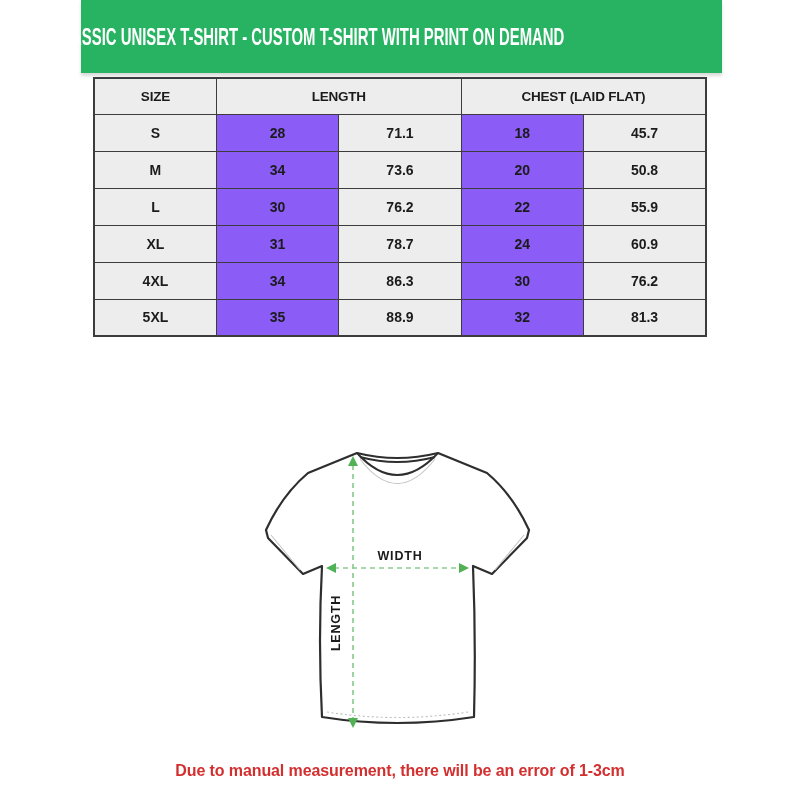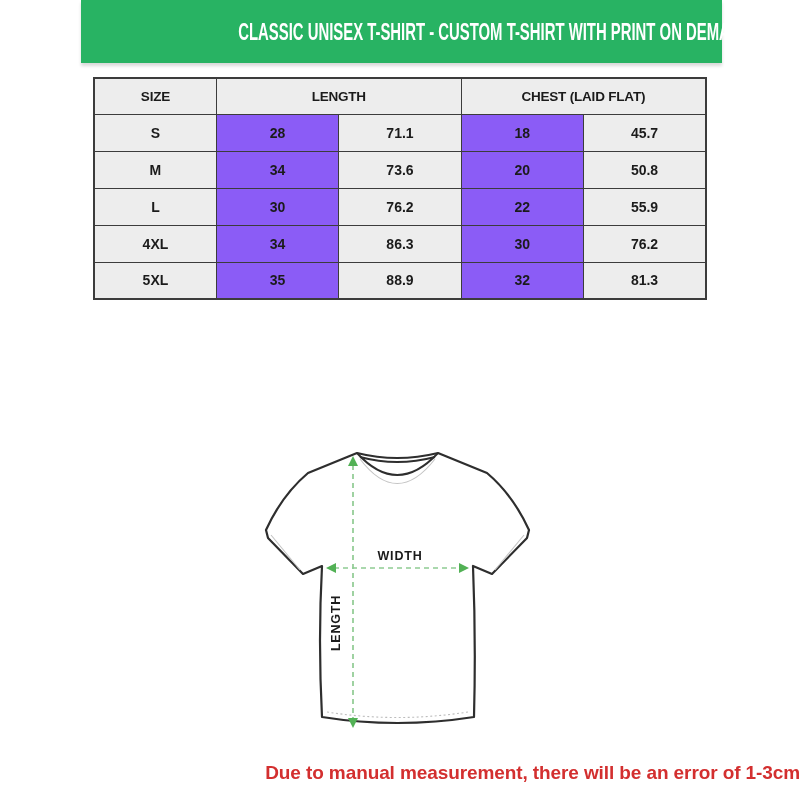--- a/index.html
+++ b/index.html
@@ -12,23 +12,23 @@
     --outline-dark:#2e2e2e;
     --stitch-gray:#c4c4c4;
   }
   *{margin:0;padding:0;box-sizing:border-box;}
   html,body{background:#fff;}
   body{
     width:800px;height:800px;position:relative;overflow:hidden;
     font-family:"Liberation Sans", sans-serif;color:#1b1b1b;
   }
   .banner{
-    position:absolute;left:81px;top:0;width:641px;height:63px;
+    position:absolute;left:81px;top:0;width:641px;height:73px;
     background:var(--banner-green);
-    display:flex;align-items:center;justify-content:flex-start;
+    display:flex;align-items:center;justify-content:flex-end;
     box-shadow:0 3px 3px rgba(0,0,0,0.15);
   }
   .banner-title{
     color:#fff;font-weight:bold;font-size:24px;white-space:nowrap;
     transform:scaleX(0.62);transform-origin:center;letter-spacing:0;
   }
   .size-table-wrap{position:absolute;left:93px;top:77px;width:614px;}
   table.size-table{
     width:614px;border-collapse:collapse;table-layout:fixed;
     border:2px solid var(--border-dark);
@@ -49,22 +49,22 @@
   .collar-line{fill:none;stroke:var(--outline-dark);stroke-width:1.9;}
   .stitch{fill:none;stroke:var(--stitch-gray);stroke-width:1.1;}
   .stitch-dotted{fill:none;stroke:#bdbdbd;stroke-width:1.1;stroke-dasharray:2 2.5;}
   .arrow-line{fill:none;stroke:var(--arrow-green);stroke-width:1.7;stroke-dasharray:5 4;}
   .arrow-head{fill:var(--arrowhead-green);}
   .diagram-label{
     font-family:"Liberation Sans", sans-serif;font-size:12.5px;font-weight:bold;
     fill:#1b1b1b;letter-spacing:0.8px;
   }
   .note{
-    position:absolute;left:0;top:762px;width:800px;text-align:right;
-    color:var(--note-red);font-size:19px;font-weight:bold;letter-spacing:-0.1px;
+    position:absolute;left:0;top:762px;width:800px;text-align:center;
+    color:var(--note-red);font-size:16px;font-weight:bold;letter-spacing:-0.1px;
   }
 </style>
 </head>
 <body>
 
 <div class="banner">
   <div class="banner-title">CLASSIC UNISEX T-SHIRT - CUSTOM T-SHIRT WITH PRINT ON DEMAND</div>
 </div>
 
 <div class="size-table-wrap">
@@ -90,20 +90,27 @@
           <td class="shade">73.6</td>
           <td>20</td>
           <td class="shade">50.8</td>
         </tr>
         <tr>
           <td class="shade size-col">L</td>
           <td>30</td>
           <td class="shade">76.2</td>
           <td>22</td>
           <td class="shade">55.9</td>
+        </tr>
+        <tr>
+          <td class="shade size-col">XL</td>
+          <td>31</td>
+          <td class="shade">78.7</td>
+          <td>24</td>
+          <td class="shade">60.9</td>
         </tr>
         <tr>
           <td class="shade size-col">4XL</td>
           <td>34</td>
           <td class="shade">86.3</td>
           <td>30</td>
           <td class="shade">76.2</td>
         </tr>
         <tr>
           <td class="shade size-col">5XL</td>

